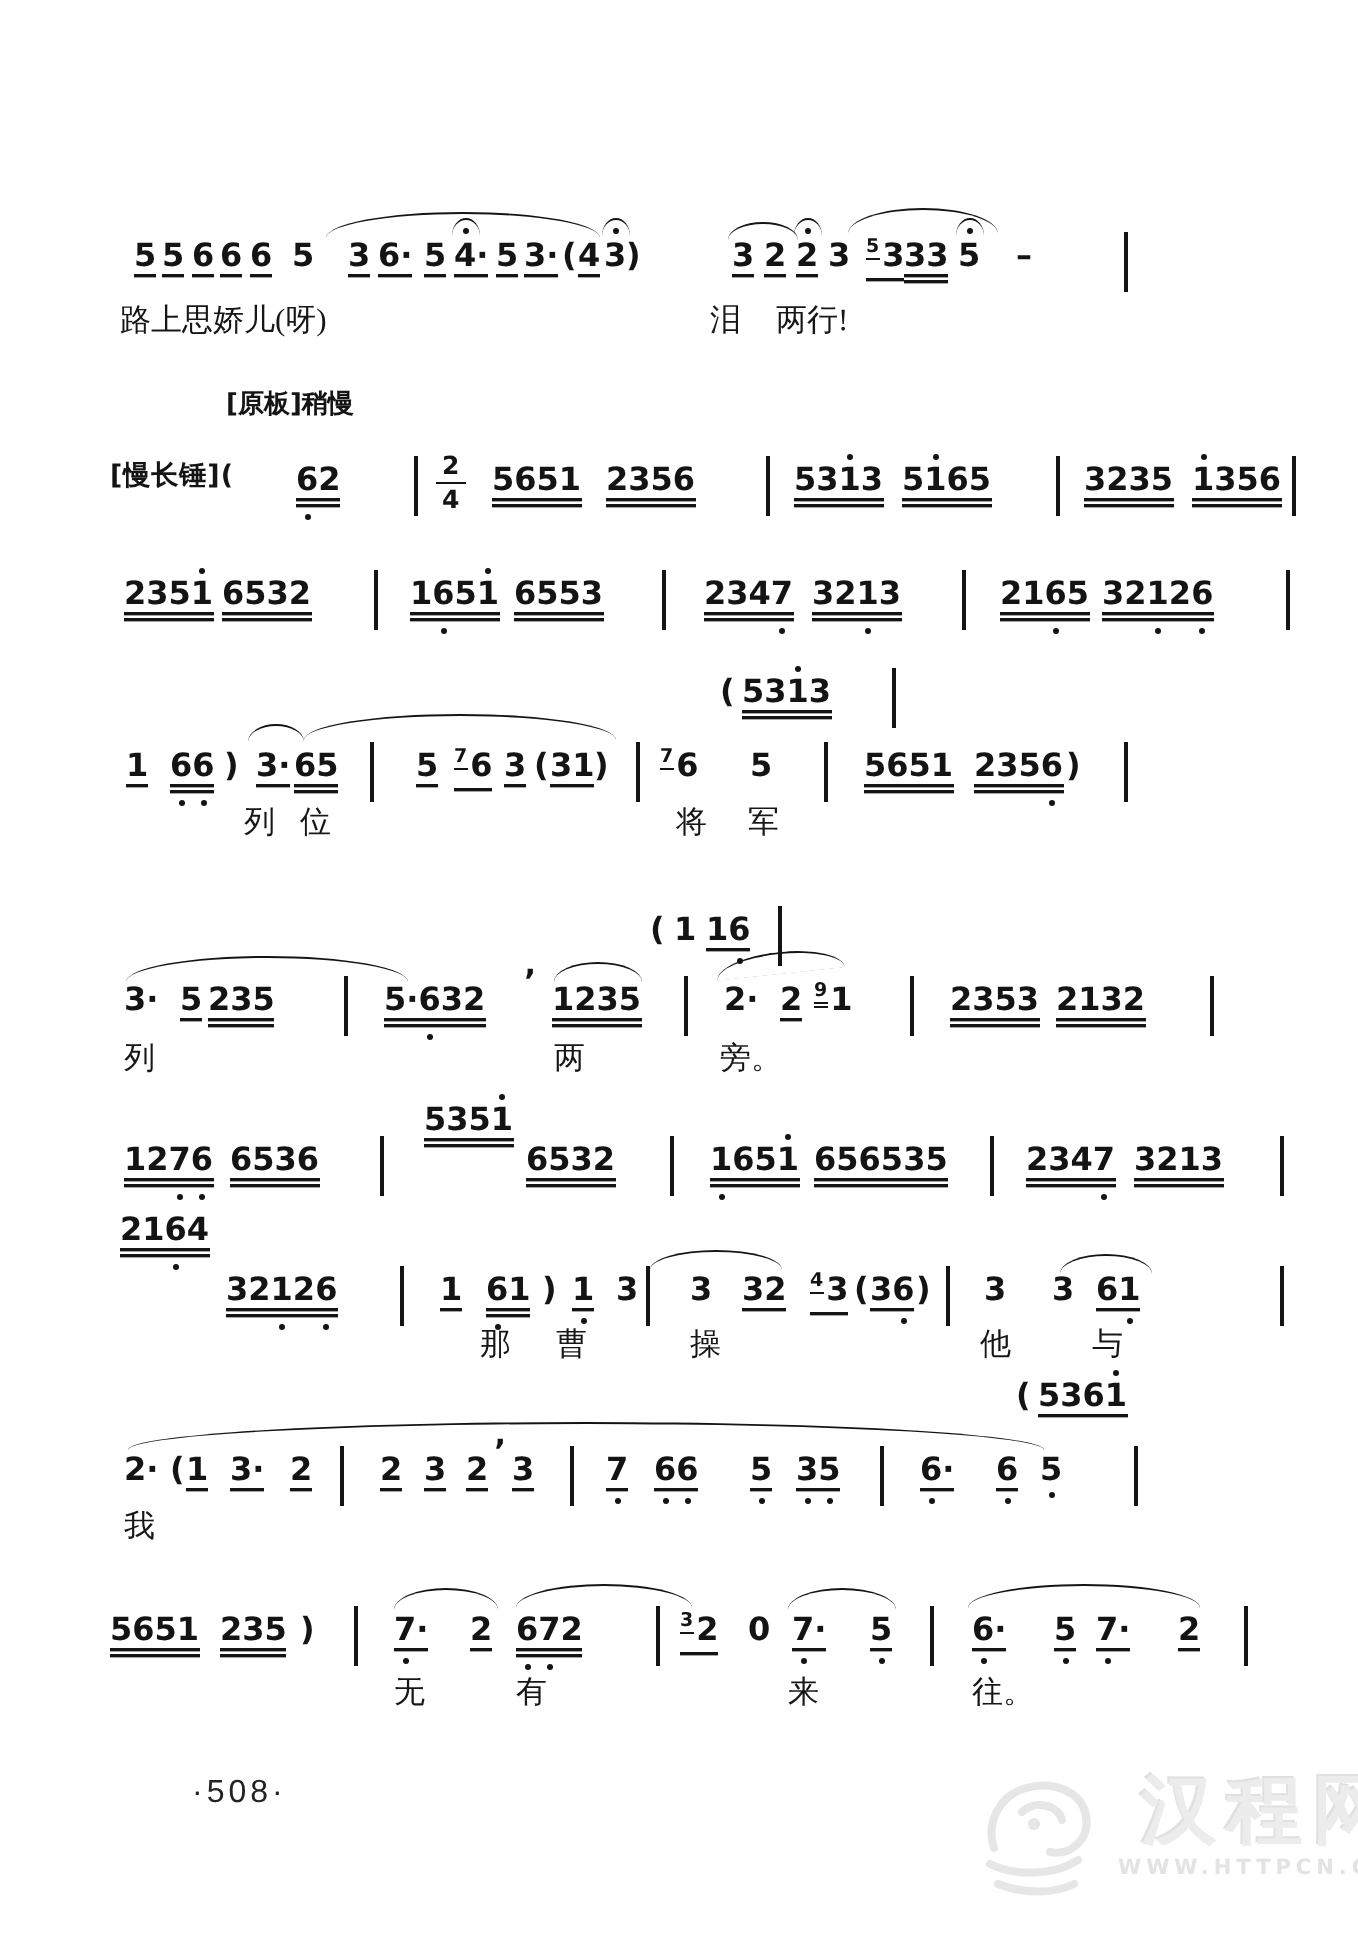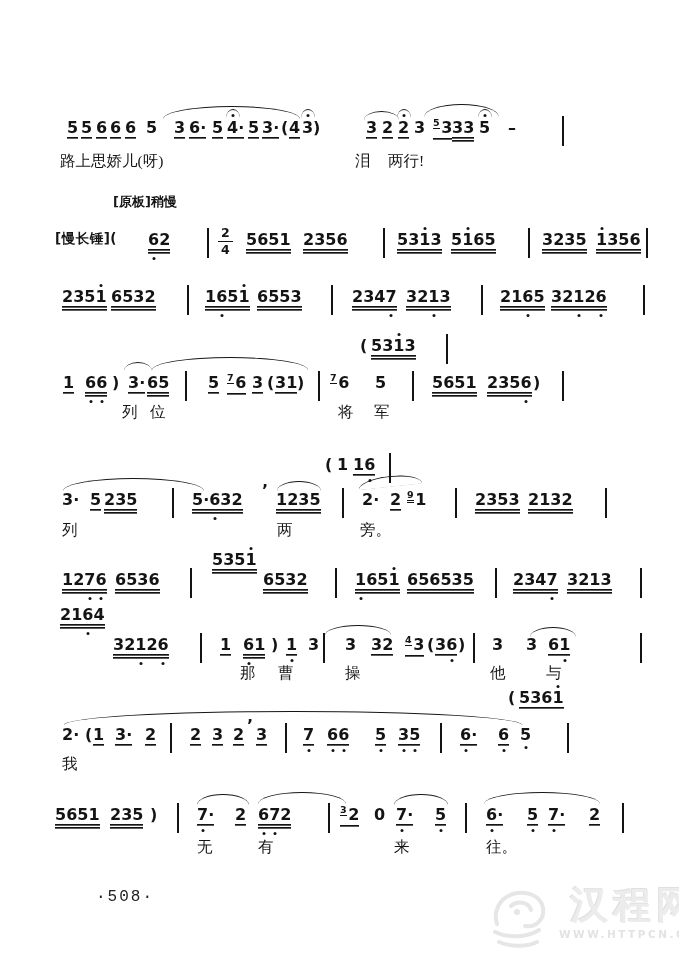--- a/index.html
+++ b/index.html
@@ -39,21 +39,21 @@
   .barline{position:absolute;width:1.7px;height:30px;background:#141414;margin-top:-4px;}
   .ts{position:absolute;display:flex;flex-direction:column;align-items:center;
       font-weight:700;font-size:12.5px;line-height:1;color:#141414;margin-top:-5px;}
   .ts .tnum{padding:0 3px 1.5px;border-bottom:1.7px solid #141414;}
   .ts .tden{padding-top:1.5px;}
   .slur{position:absolute;border-top:1.7px solid #141414;
       border-radius:50% 50% 0 0/100% 100% 0 0;}
   .lyric{position:absolute;font-family:"Liberation Serif","DejaVu Serif",serif;
       font-size:15.5px;line-height:1.1;color:#161616;white-space:nowrap;}
   .tempo-label{position:absolute;font-weight:700;font-size:13px;color:#141414;white-space:nowrap;}
-  .page-num{position:absolute;left:96px;top:888px;font-family:Liberation Mono, monospace;
+  .page-num{position:absolute;left:96px;top:888px;font-family:Liberation Sans, sans-serif;
       font-size:16px;letter-spacing:2px;color:#222;}
   
   .wm{position:absolute;left:487px;top:876px;display:flex;align-items:center;}
   .wm-texts{display:flex;flex-direction:column;align-items:center;margin-left:4px;}
   .wm-brand{font-size:38px;font-weight:700;color:#ececec;letter-spacing:5px;line-height:1;
       text-shadow:-1px -1px 0 #e0e0e0;}
   .wm-url{font-size:10.5px;font-weight:700;color:#e3e3e3;letter-spacing:2.5px;margin-top:4px;}
 </style>
 </head>
 <body>

